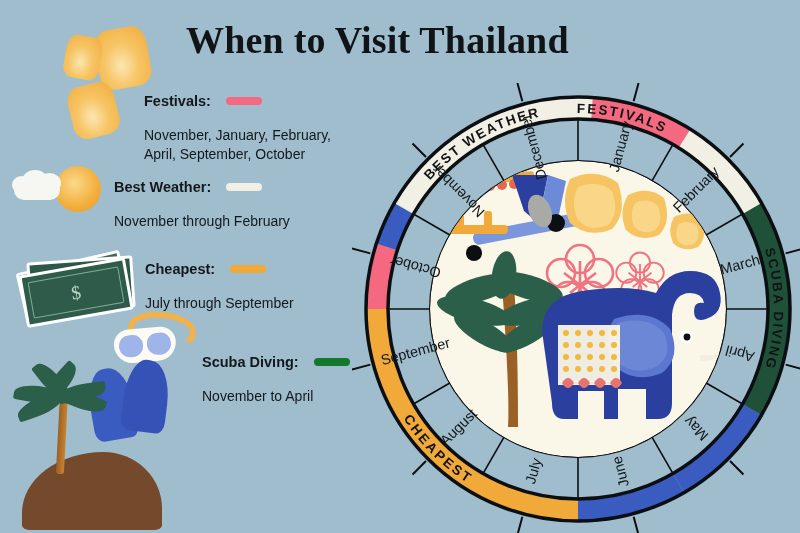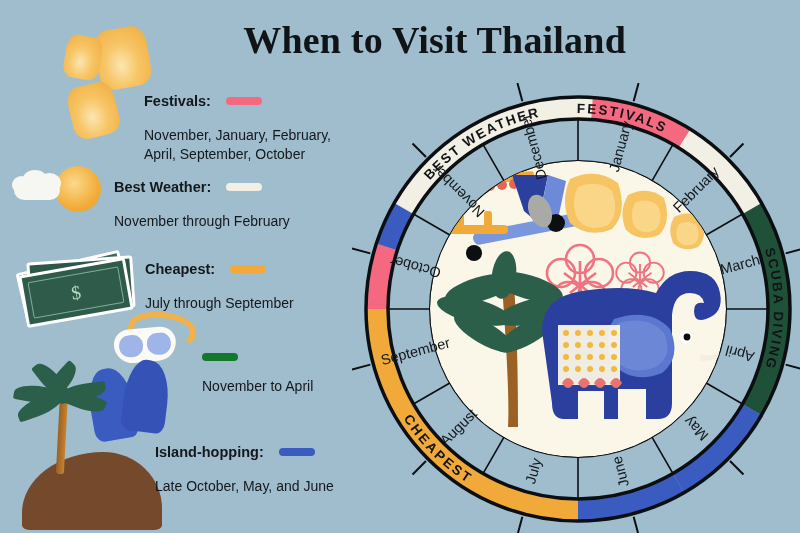--- a/index.html
+++ b/index.html
@@ -14,21 +14,21 @@
     position: relative;
     width: 800px; height: 533px;
     background: #9fbdcd;
   }
 
   
   #title {
     position: absolute;
     left: 186px; top: 18px;
     width: 440px;
-    text-align: right;
+    text-align: left;
     font-family: "Liberation Serif", serif;
     font-weight: bold;
     font-size: 38px;
     letter-spacing: 0.2px;
     color: #111417;
     white-space: nowrap;
   }
 
   
   .legend-entry { position: absolute; }
@@ -243,32 +243,26 @@
   <div class="legend-entry" id="lg-weather">
     <div class="legend-head">
       <span>Best Weather:</span>
       <span class="swatch" style="background:#f2efe4"></span>
     </div>
     <div class="legend-body">November through February</div>
   </div>
 
   <div class="legend-entry" id="lg-scuba">
     <div class="legend-head">
+      <span>Scuba Diving:</span>
       <span class="swatch" style="background:#13772c"></span>
     </div>
     <div class="legend-body">November to April</div>
   </div>
 
-  <div class="legend-entry" id="lg-island">
-    <div class="legend-head">
-      <span>Island-hopping:</span>
-      <span class="swatch" style="background:#3a5bbf"></span>
-    </div>
-    <div class="legend-body">Late October, May, and June</div>
-  </div>
 
   <div id="wheel">
     <svg viewBox="0 0 452 452" width="452" height="452">
       <defs>
         <clipPath id="discClip">
             <circle cx="226" cy="226" r="148"></circle>
           </clipPath>
       </defs>
 
       <g id="ticks" stroke="#0c0f12" stroke-width="2">

